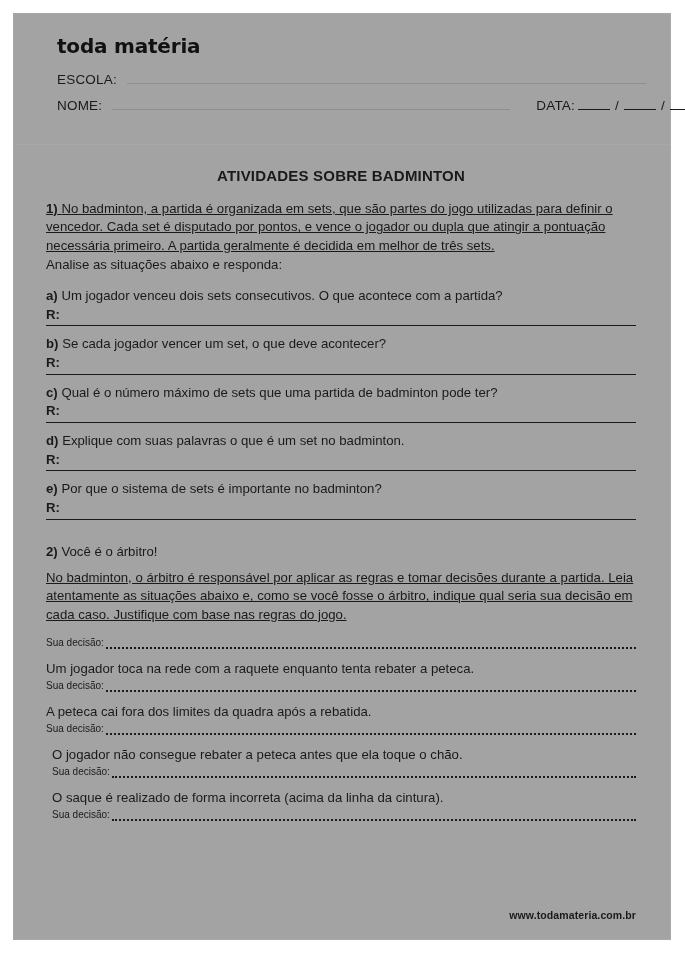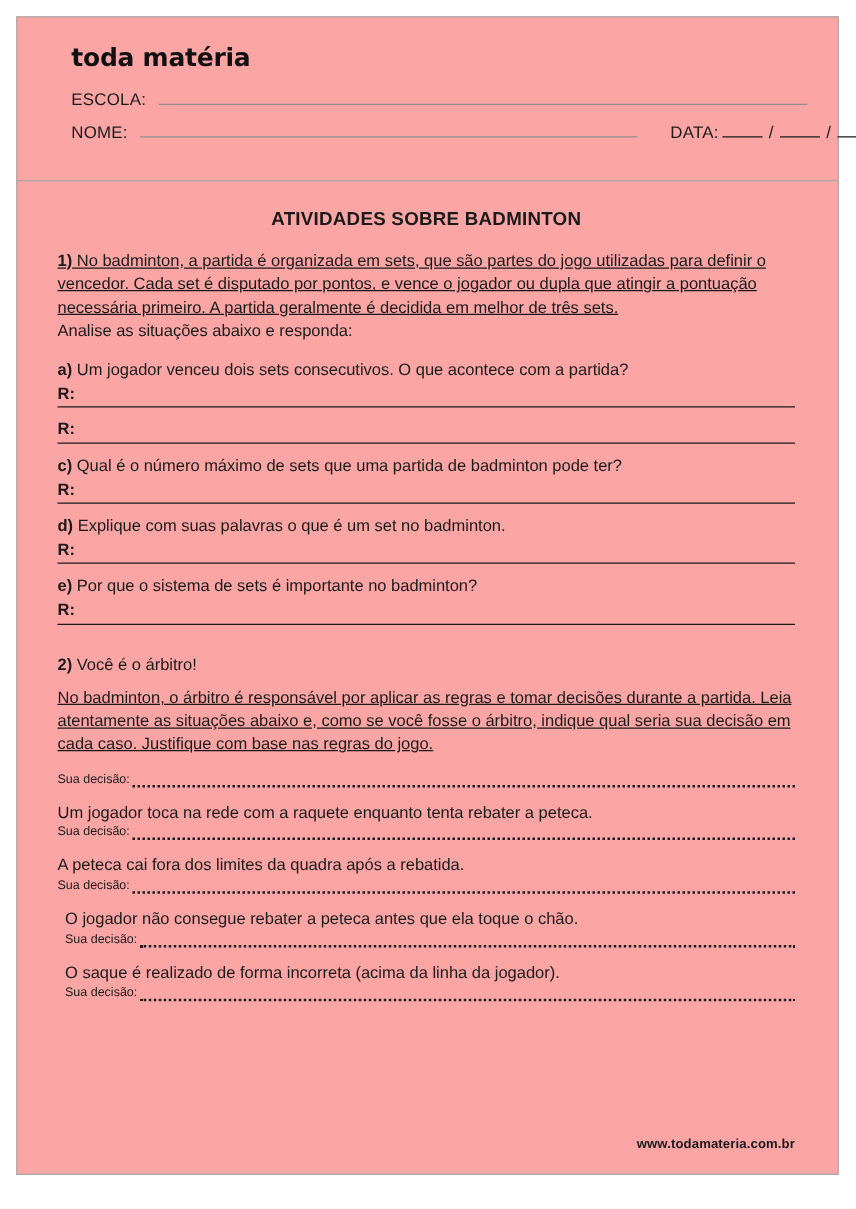--- a/index.html
+++ b/index.html
@@ -16,21 +16,21 @@
   }
 
   .page {
     position: absolute;
     left: 13px;
     top: 13px;
     width: 658px;
     height: 927px;
     border: 1px solid #a8a8a8;
     box-sizing: border-box;
-    background: #fca5a5;
+    background: #a3a3a3;
   }
 
   
   .header {
     border-bottom: 1px solid #a8a8a8;
     padding: 16px 24px 12px 24px;
     box-sizing: border-box;
     height: 131px;
   }
 
@@ -196,20 +196,24 @@
 
     <div class="subq">
       <div class="subq-text">
         <b>a)</b>
         <span>Um jogador venceu dois sets consecutivos. O que acontece com a partida?</span>
       </div>
       <div class="answer-row">R:</div>
     </div>
 
     <div class="subq">
+      <div class="subq-text">
+        <b>b)</b>
+        <span>Se cada jogador vencer um set, o que deve acontecer?</span>
+      </div>
       <div class="answer-row">R:</div>
     </div>
 
     <div class="subq">
       <div class="subq-text">
         <b>c)</b>
         <span>Qual é o número máximo de sets que uma partida de badminton pode ter?</span>
       </div>
       <div class="answer-row">R:</div>
     </div>
@@ -261,21 +265,21 @@
 
     <div class="case indented">
       <div class="case-text">O jogador não consegue rebater a peteca antes que ela toque o chão.</div>
       <div class="decision-row">
         <span class="decision-label">Sua decisão:</span>
         <span class="dotted"></span>
       </div>
     </div>
 
     <div class="case indented">
-      <div class="case-text">O saque é realizado de forma incorreta (acima da linha da jogador).</div>
+      <div class="case-text">O saque é realizado de forma incorreta (acima da linha da cintura).</div>
       <div class="decision-row">
         <span class="decision-label">Sua decisão:</span>
         <span class="dotted"></span>
       </div>
     </div>
 
   </div>
 
   <div class="footer">www.todamateria.com.br</div>
 

